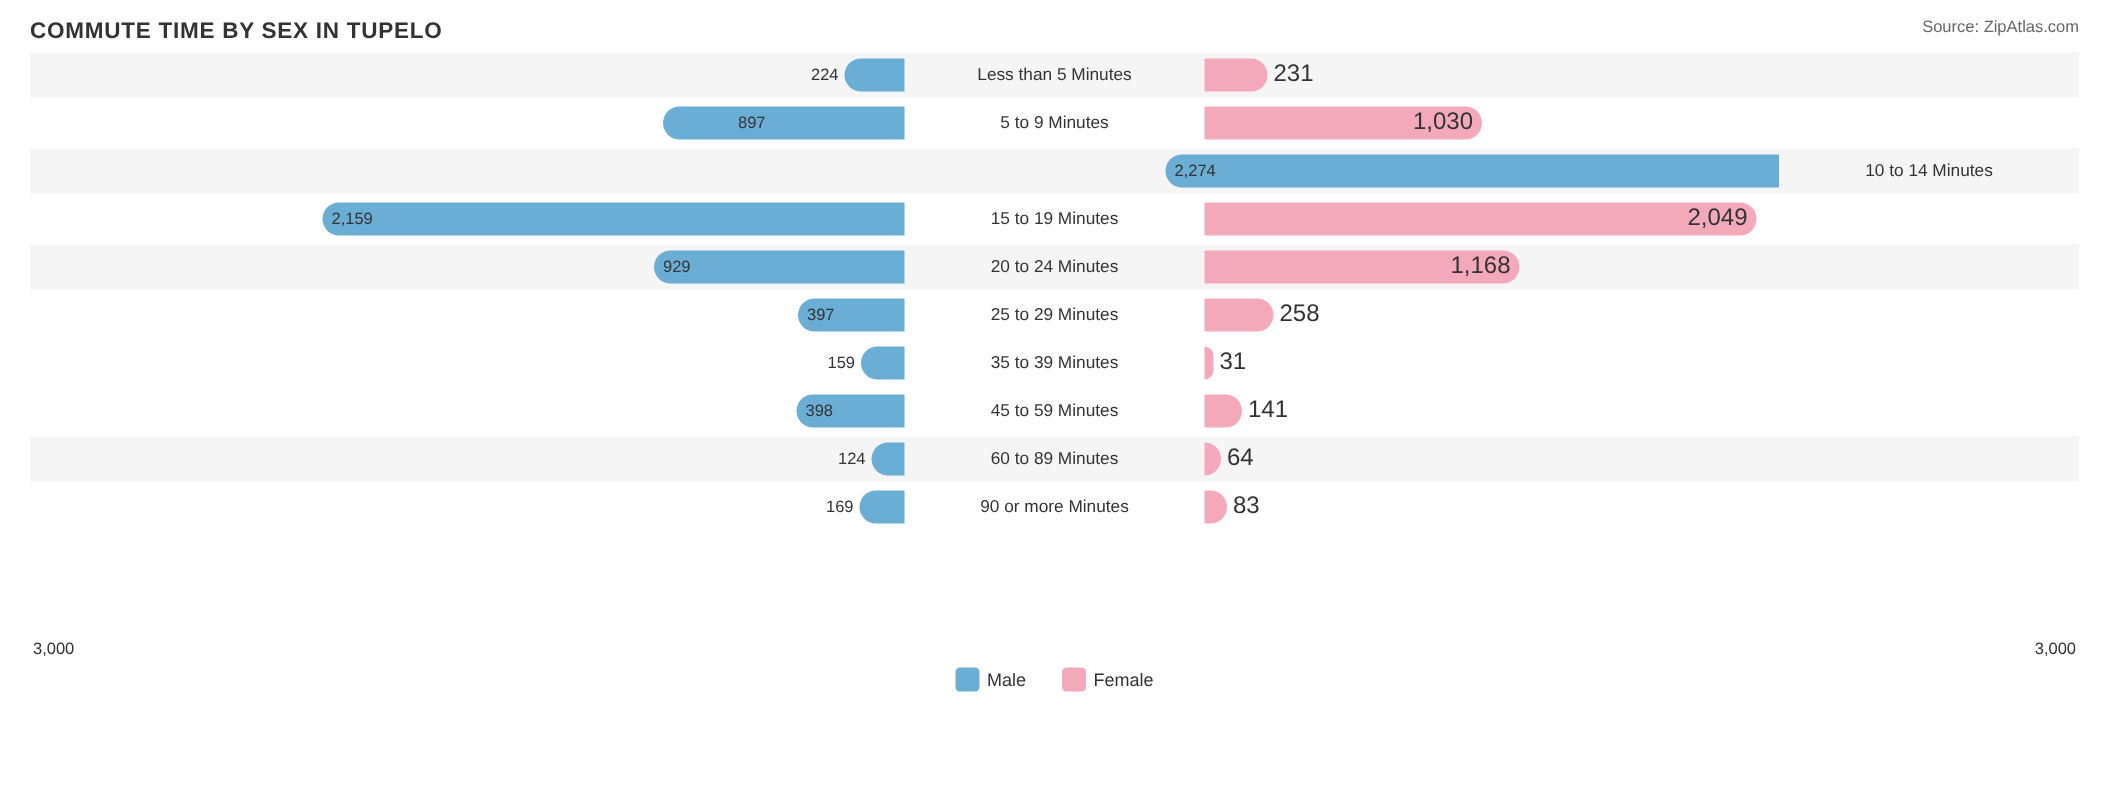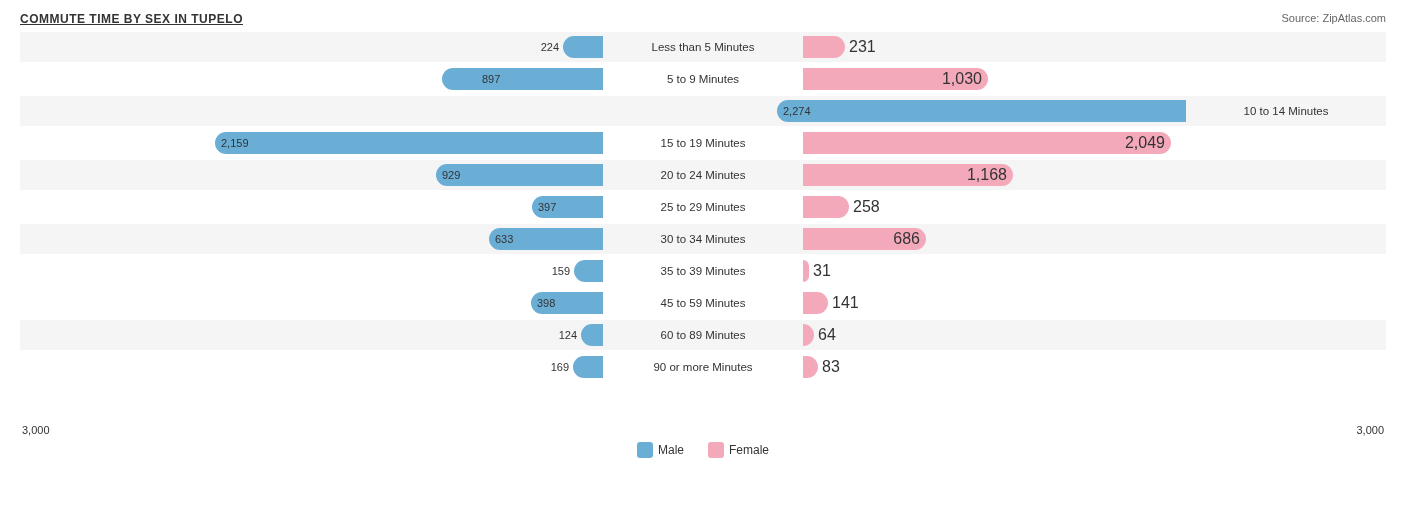--- a/index.html
+++ b/index.html
@@ -10,27 +10,26 @@
       height: 523px;
       overflow: hidden;
     }
     .chart-container {
       width: 1406px;
       height: 523px;
       padding: 12px 20px 40px 20px;
       position: relative;
     }
     .chart-title {
-      font-size: 12px;
+      font-size: 15px;
       font-weight: bold;
       color: #333;
       margin-bottom: 6px;
       text-transform: uppercase;
       letter-spacing: 0.5px;
-      text-decoration: underline;
     }
     .source {
       position: absolute;
       top: 12px;
       right: 20px;
       font-size: 11px;
       color: #666;
     }
     .bars-area {
       width: 100%;
@@ -158,21 +157,21 @@
       <div class="bar-pink" style="width:42px;">
         
       </div>
       <span class="val-right">231</span>
     </div>
   </div>
       <div class="bar-row">
     <div class="left-area">
 
       <div class="bar-blue" style="width:161px;">
-        <span class="val-left" style="position:absolute;left:0;padding-left:40px;">897</span>
+        <span class="val-left" style="position:absolute;left:10px;padding-left:40px;">897</span>
       </div>
     </div>
     <div class="center-label">5 to 9 Minutes</div>
     <div class="right-area">
       <div class="bar-pink" style="width:185px;">
         <span class="val-right" style="position:absolute;right:6px;">1,030</span>
       </div>
 
     </div>
   </div>
@@ -221,35 +220,20 @@
       <div class="bar-blue" style="width:71px;">
         <span class="val-left" style="position:absolute;left:6px;">397</span>
       </div>
     </div>
     <div class="center-label">25 to 29 Minutes</div>
     <div class="right-area">
       <div class="bar-pink" style="width:46px;">
         
       </div>
       <span class="val-right">258</span>
-    </div>
-  </div>
-      <div class="bar-row alt">
-    <div class="left-area">
-
-      <div class="bar-blue" style="width:114px;">
-        <span class="val-left" style="position:absolute;left:6px;">633</span>
-      </div>
-    </div>
-    <div class="center-label">30 to 34 Minutes</div>
-    <div class="right-area">
-      <div class="bar-pink" style="width:123px;">
-        <span class="val-right" style="position:absolute;right:6px;">686</span>
-      </div>
-
     </div>
   </div>
       <div class="bar-row">
     <div class="left-area">
       <span class="val-left">159</span>
       <div class="bar-blue" style="width:29px;">
         
       </div>
     </div>
     <div class="center-label">35 to 39 Minutes</div>

